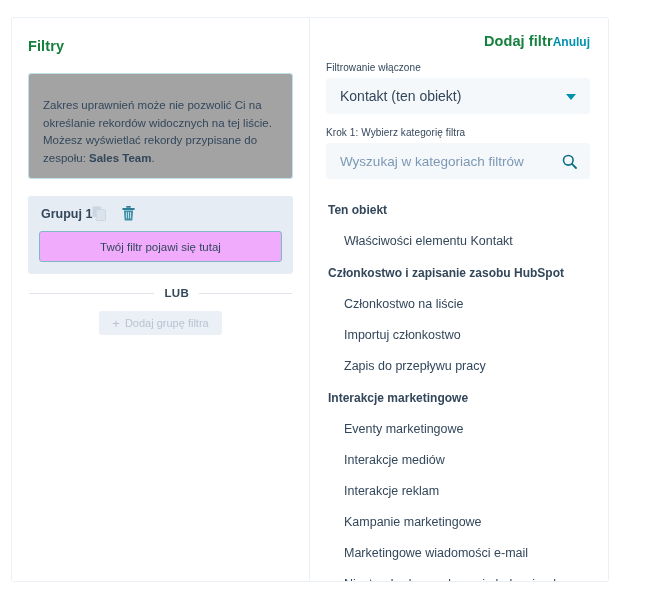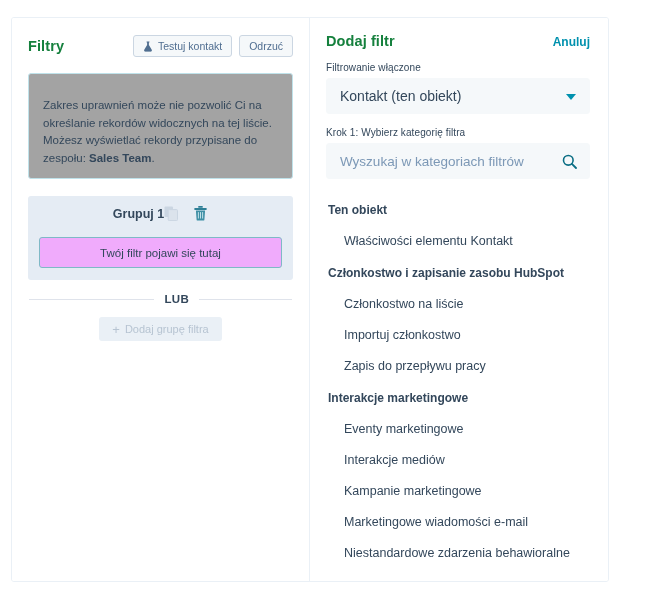--- a/index.html
+++ b/index.html
@@ -97,22 +97,22 @@
   .group-card {
     background: #e5ecf4;
     border-radius: 3px;
     padding: 10px 11px 12px 11px;
     margin-bottom: 9px;
   }
 
   .group-head {
     display: flex;
     align-items: center;
-    justify-content: center;
-    margin-bottom: 16px;
+    justify-content: flex-start;
+    margin-bottom: 10px;
     padding: 0 3px 0 2px;
   }
 
   .group-title {
     font-size: 12.5px;
     font-weight: 700;
     color: #33475b;
   }
 
   .group-icons { display: flex; align-items: center; gap: 16px; }
@@ -172,21 +172,21 @@
     flex: 1 1 auto;
     border-left: 1px solid #eaf0f6;
     padding: 15px 18px 0 16px;
     background: #ffffff;
     overflow: hidden;
   }
 
   .right-header {
     display: flex;
     align-items: baseline;
-    justify-content: space-between;
+    justify-content: flex-end;
     margin-bottom: 13px;
   }
   .link-cancel {
     font-size: 12px;
     font-weight: 700;
     color: #0091ae;
     cursor: pointer;
     text-decoration: none;
   }
 
@@ -264,34 +264,20 @@
 </head>
 <body>
 
 <div id="root">
   <div class="card">
 
     <div class="left-col">
 
       <div class="left-header">
         <div class="panel-title">Filtry</div>
-        <div class="hdr-btns">
-          <button class="btn-sec">
-            <span class="flask-ico">
-              <svg class="flask-ico" viewBox="0 0 12 13" xmlns="http://www.w3.org/2000/svg">
-                <path d="M4.3 0.6h3.4v1H7.1v3.1l3.4 5.6c.5.8 0 1.9-1 1.9H2.5c-1 0-1.5-1.1-1-1.9l3.4-5.6V1.6H4.3v-1z" fill="#516f90"></path>
-                <rect x="2.1" y="11.2" width="7.8" height="1.3" rx=".3" fill="#516f90"></rect>
-              </svg>
-            </span>
-            <span>Testuj kontakt</span>
-          </button>
-          <button class="btn-sec">
-            <span>Odrzuć</span>
-          </button>
-        </div>
       </div>
 
       <div class="info-box">
         <div class="info-text">
           <span>Zakres uprawnień może nie pozwolić Ci na określanie rekordów widocznych na tej liście. Możesz wyświetlać rekordy przypisane do zespołu: </span><b>Sales Team</b><span>.</span>
         </div>
       </div>
 
       <div class="group-card">
         <div class="group-head">
@@ -367,20 +353,21 @@
           <div class="cat-group">
             <div class="cat-heading">Członkostwo i zapisanie zasobu HubSpot</div>
             <div class="cat-item">Członkostwo na liście</div>
             <div class="cat-item">Importuj członkostwo</div>
             <div class="cat-item">Zapis do przepływu pracy</div>
           </div>
           <div class="cat-group">
             <div class="cat-heading">Interakcje marketingowe</div>
             <div class="cat-item">Eventy marketingowe</div>
             <div class="cat-item">Interakcje mediów</div>
+            <div class="cat-item">Interakcje reklam</div>
             <div class="cat-item">Kampanie marketingowe</div>
             <div class="cat-item">Marketingowe wiadomości e-mail</div>
             <div class="cat-item">Niestandardowe zdarzenia behawioralne</div>
           </div>
         </div>
 
     </div>
 
   </div>
 </div>

